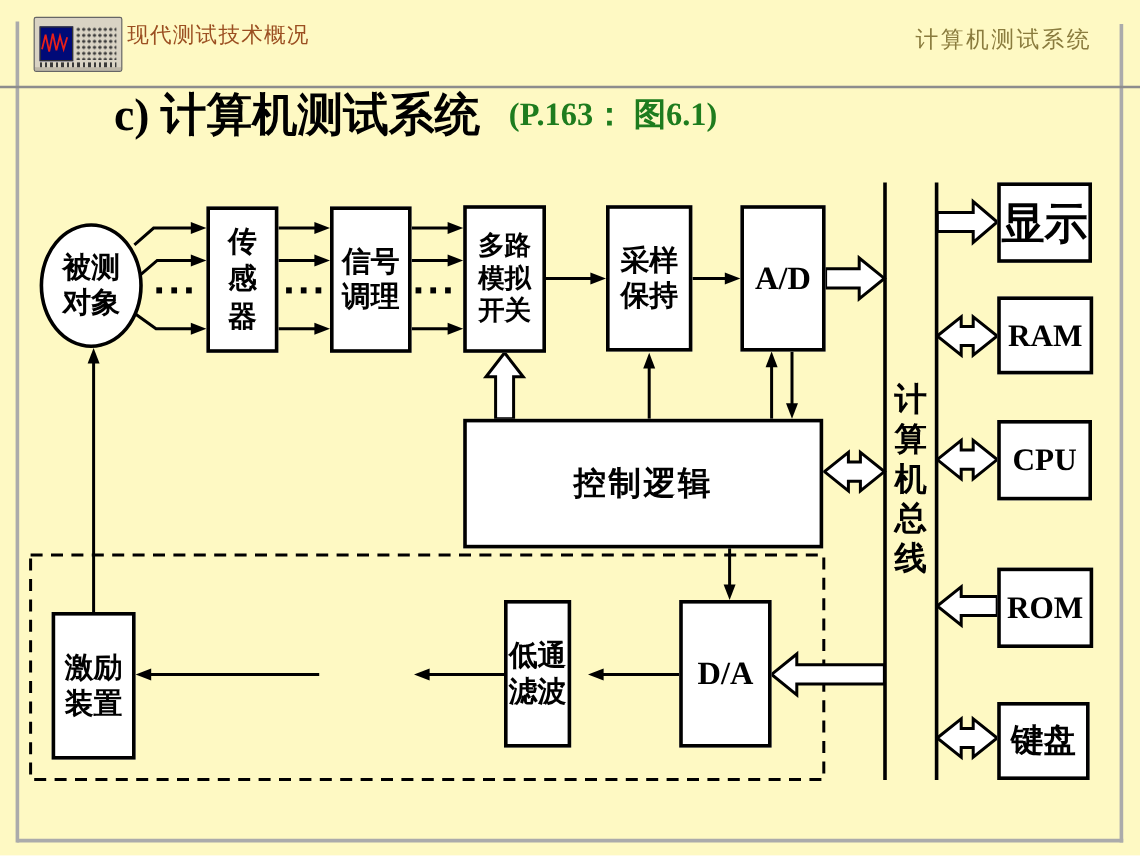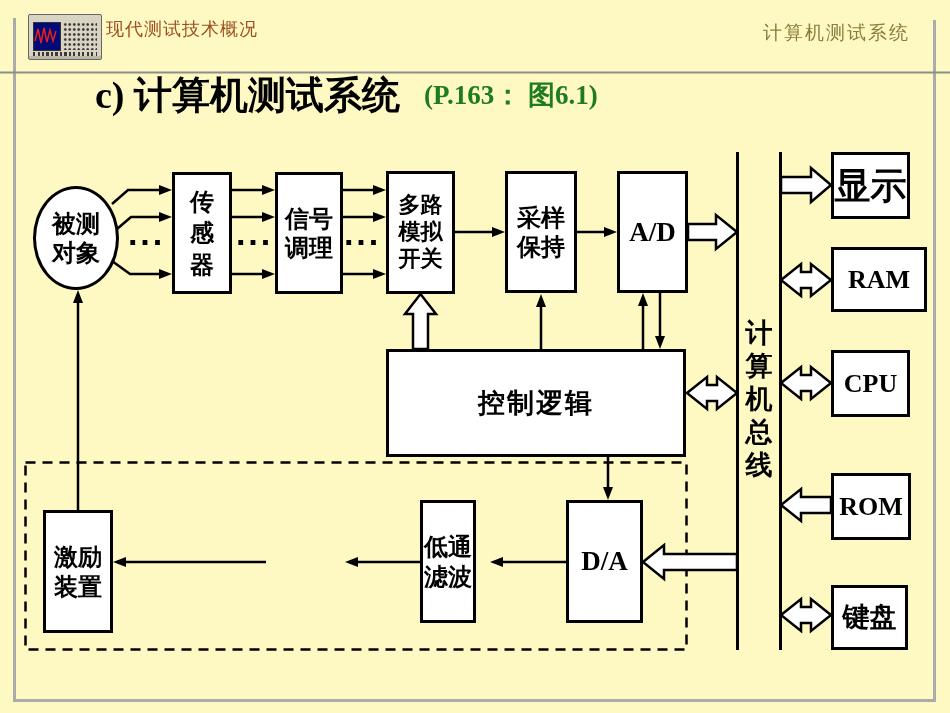--- a/index.html
+++ b/index.html
@@ -178,21 +178,21 @@
 调理</div>
   <div class="node" style="left:386px;top:171px;width:69px;height:123px;font-size:22px;">多路
 模拟
 开关</div>
   <div class="node" style="left:505px;top:171px;width:72px;height:122px;font-size:24px;">采样
 保持</div>
   <div class="node latin" style="left:617px;top:171px;width:71px;height:122px;font-size:27px;">A/D</div>
   <div class="node" style="left:386px;top:349px;width:300px;height:108px;font-size:27px;letter-spacing:2px;">控制逻辑</div>
 
   <div class="node" style="left:831px;top:152px;width:79px;height:67px;font-size:36px;">显示</div>
-  <div class="node latin" style="left:831px;top:247px;width:96px;height:65px;font-size:26px;">RAM</div>
+  <div class="node latin" style="left:831px;top:247px;width:80px;height:65px;font-size:26px;">RAM</div>
   <div class="node latin" style="left:831px;top:350px;width:79px;height:67px;font-size:26px;">CPU</div>
   <div class="node latin" style="left:831px;top:473px;width:80px;height:67px;font-size:26px;">ROM</div>
   <div class="node" style="left:831px;top:585px;width:77px;height:65px;font-size:27px;">键盘</div>
 
   <div class="node latin" style="left:566px;top:500px;width:77px;height:123px;font-size:27px;">D/A</div>
   <div class="node" style="left:420px;top:500px;width:56px;height:123px;font-size:24px;">低通
 滤波</div>
   <div class="node" style="left:43px;top:510px;width:70px;height:123px;font-size:24px;">激励
 装置</div>
 

